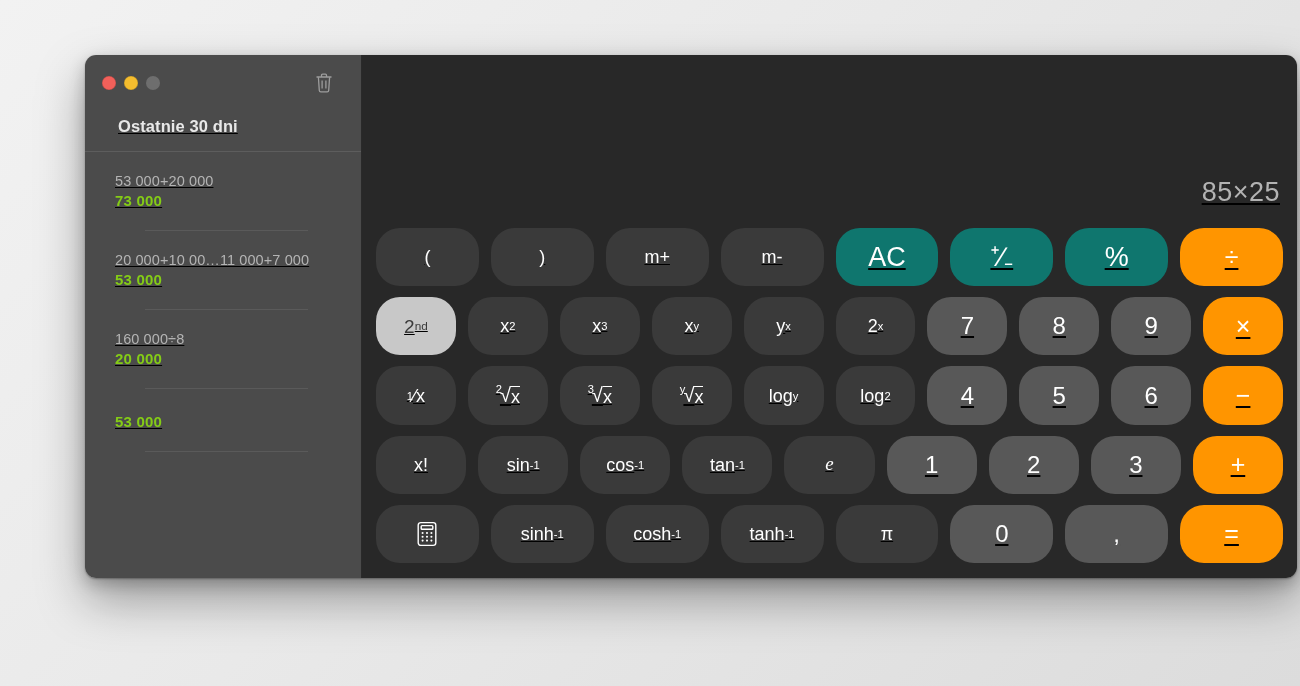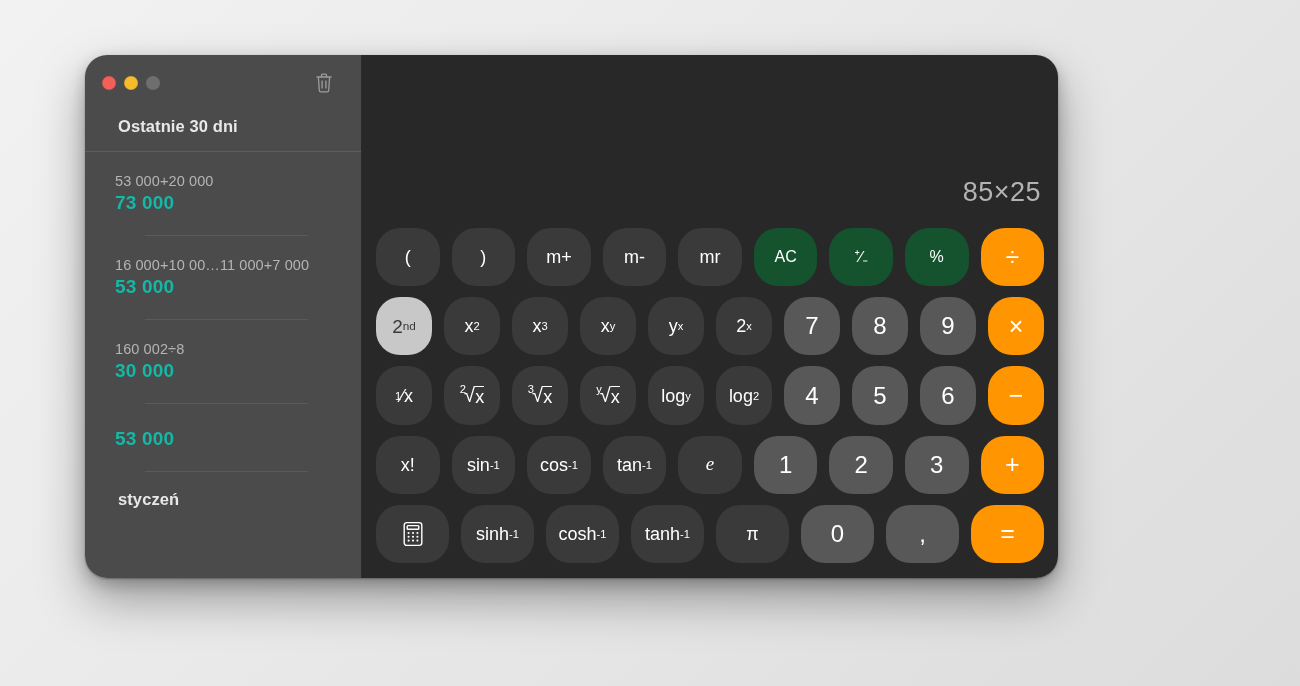--- a/index.html
+++ b/index.html
@@ -11,29 +11,30 @@
     font-family: "Liberation Sans", sans-serif;
     overflow: hidden;
     position: relative;
   }
 
   
   #calc-window {
     position: absolute;
     left: 85px;
     top: 55px;
-    width: 973px;
+    width: 1212px;
     height: 523px;
-    border-radius: 22px;
+    border-radius: 11px;
     overflow: hidden;
     display: flex;
     box-shadow:
       0 22px 48px rgba(0,0,0,0.34),
       0 6px 16px rgba(0,0,0,0.22),
       0 1px 2px rgba(0,0,0,0.30);
+    text-decoration: underline;
   }
 
   
   #sidebar {
     width: 277px;
     flex: 0 0 277px;
     background: #4b4b4b;
     position: relative;
     display: flex;
     flex-direction: column;
@@ -95,23 +96,23 @@
     cursor: default;
   }
   .history-expr {
     font-size: 14.5px;
     color: #b4b4b4;
     letter-spacing: 0.1px;
     white-space: nowrap;
     overflow: hidden;
   }
   .history-result {
-    font-size: 19px;
+    font-size: 15px;
     font-weight: bold;
-    color: #14b8a6;
+    color: #84cc16;
     margin-top: 3px;
     letter-spacing: 0.2px;
   }
   .history-sep {
     height: 1px;
     background: #5a5a5a;
     margin: 21px 33px 0 30px;
   }
 
   #month-label {
@@ -177,21 +178,21 @@
     color: #ffffff;
     cursor: pointer;
     user-select: none;
     font-size: 19px;
     line-height: 1;
     position: relative;
   }
 
   .key-func    { background: #3a3a3a; font-size: 18px; }
   .key-digit   { background: #585858; font-size: 24px; font-weight: 400; }
-  .key-util    { background: #14532d; font-size: 16px; }
+  .key-util    { background: #0f766e; font-size: 27px; }
   .key-op      { background: #ff9500; font-size: 25px; }
   .key-active  { background: #c8c8c8; color: #3a3a3a; }
 
   .key sup { font-size: 0.62em; vertical-align: super; line-height: 0; }
   .key sub { font-size: 0.62em; vertical-align: sub; line-height: 0; }
   .key .ital { font-style: italic; font-family: "Liberation Serif", serif; font-size: 1.05em; }
 
   .radical {
     display: inline-flex;
     align-items: flex-start;
@@ -228,50 +229,48 @@
     <div id="sidebar-header">Ostatnie 30 dni</div>
     <div id="divider-main"></div>
 
     <div id="history-list">
         <div class="history-item">
           <div class="history-expr">53 000+20 000</div>
           <div class="history-result">73 000</div>
           <div class="history-sep"></div>
         </div>
         <div class="history-item">
-          <div class="history-expr">16 000+10 00…11 000+7 000</div>
+          <div class="history-expr">20 000+10 00…11 000+7 000</div>
           <div class="history-result">53 000</div>
           <div class="history-sep"></div>
         </div>
         <div class="history-item">
-          <div class="history-expr">160 002÷8</div>
-          <div class="history-result">30 000</div>
+          <div class="history-expr">160 000÷8</div>
+          <div class="history-result">20 000</div>
           <div class="history-sep"></div>
         </div>
         <div class="history-item">
           <div class="history-result">53 000</div>
           <div class="history-sep"></div>
         </div>
-        <div id="month-label">styczeń</div>
       </div>
   </div>
 
   <div id="keypad-panel">
 
     <div id="display">
       <div id="display-expression">85×25</div>
     </div>
 
     <div id="keypad">
         <div class="key-row">
           <div class="key key-func">(</div>
           <div class="key key-func">)</div>
           <div class="key key-func">m+</div>
           <div class="key key-func">m-</div>
-          <div class="key key-func">mr</div>
           <div class="key key-util">AC</div>
           <div class="key key-util">⁺∕₋</div>
           <div class="key key-util">%</div>
           <div class="key key-op">÷</div>
         </div>
         <div class="key-row">
           <div class="key key-active">2<sup>nd</sup></div>
           <div class="key key-func">x<sup>2</sup></div>
           <div class="key key-func">x<sup>3</sup></div>
           <div class="key key-func">x<sup>y</sup></div>

